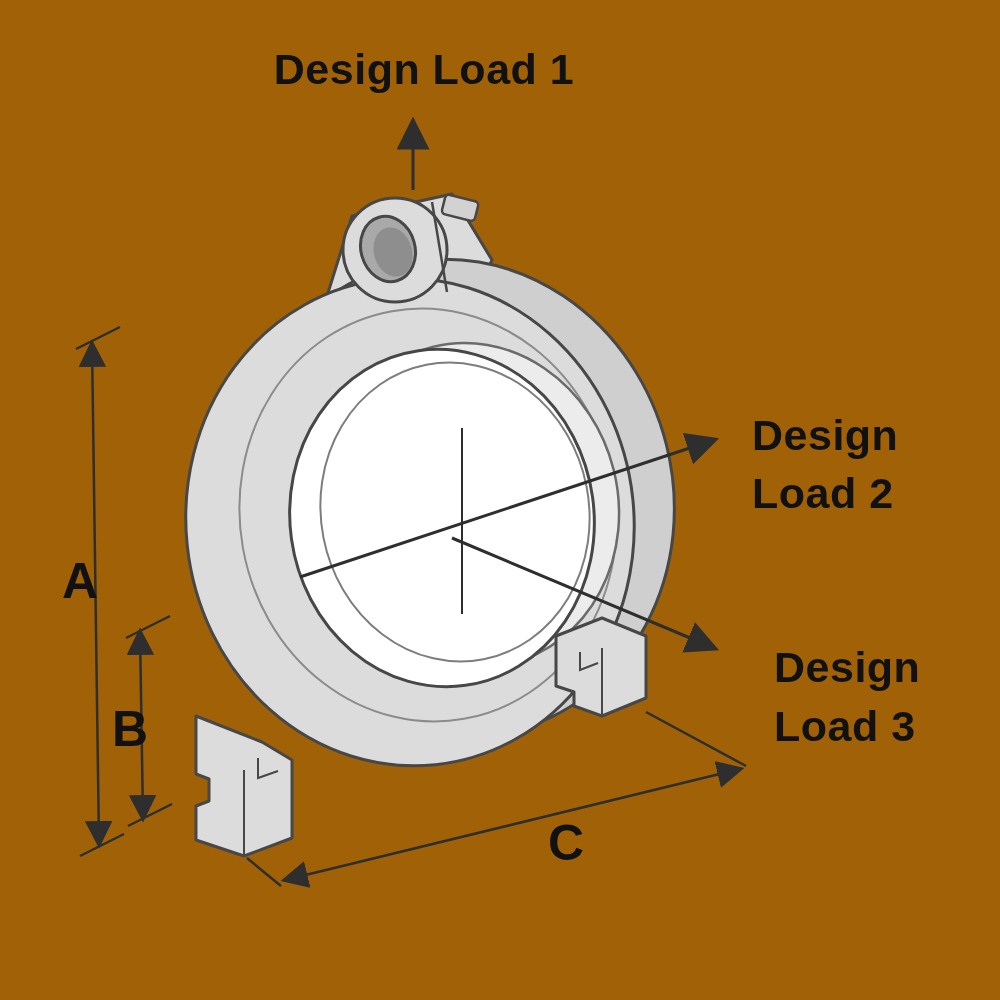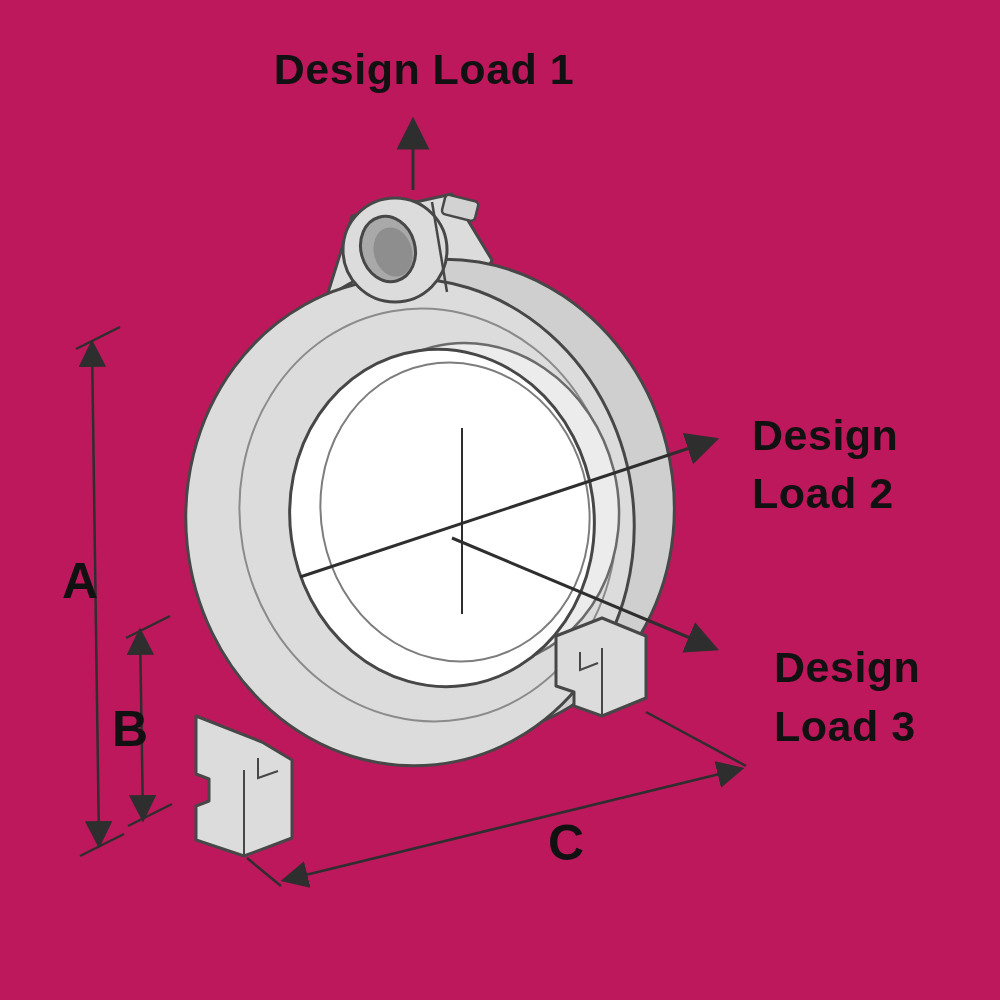--- a/index.html
+++ b/index.html
@@ -5,21 +5,21 @@
   html, body {
     margin: 0;
     padding: 0;
     background: #ffffff;
     font-family: "Liberation Sans", sans-serif;
   }
   .stage {
     position: relative;
     width: 1000px;
     height: 1000px;
-    background: #be185d;
+    background: #a16207;
     overflow: hidden;
   }
   svg { display: block; }
   .label {
     font-family: "Liberation Sans", sans-serif;
     font-weight: bold;
     fill: #111111;
   }
   .load-label { font-size: 43px; letter-spacing: 0.5px; }
   .dim-label  { font-size: 50px; }

